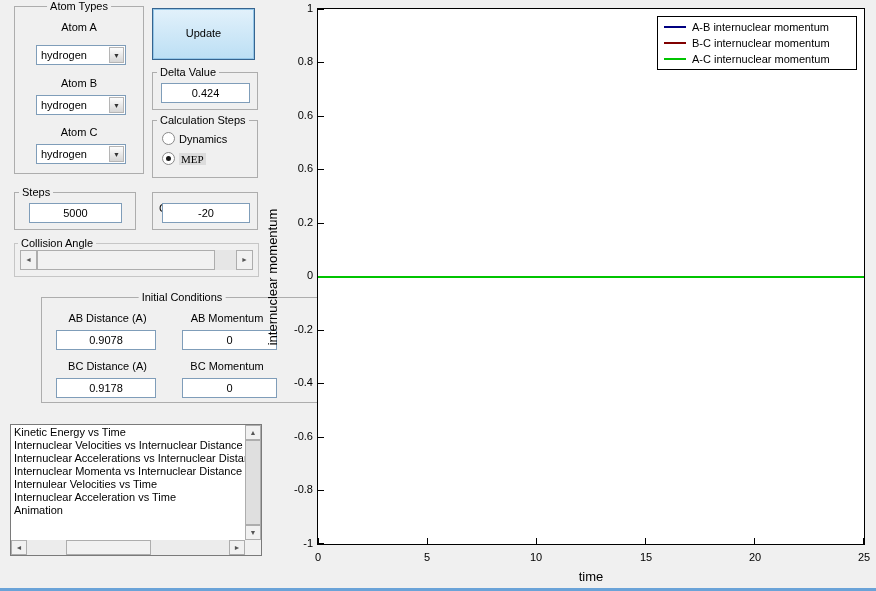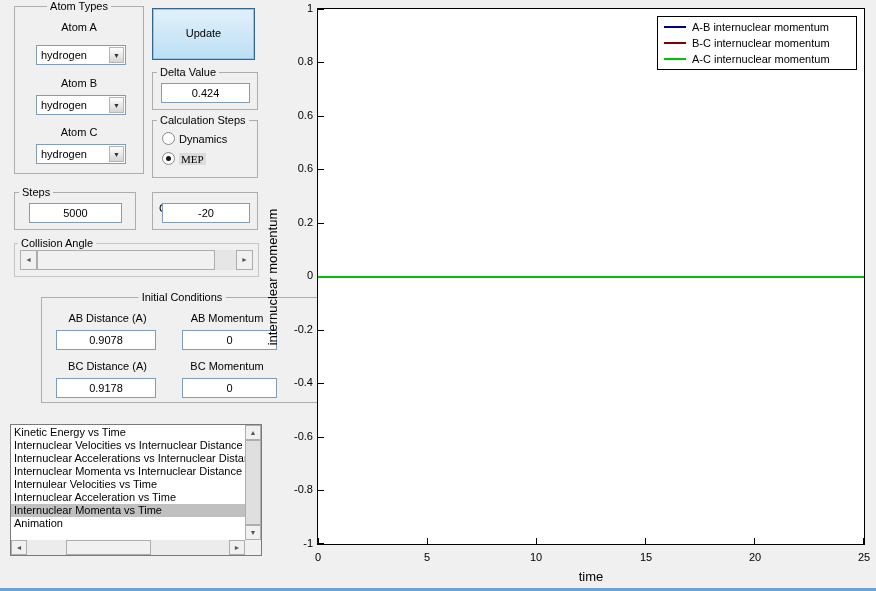--- a/index.html
+++ b/index.html
@@ -156,21 +156,20 @@
   </div>
 
   <div class="listbox">
     <div class="lb-items">
       <div class="li">Kinetic Energy vs Time</div>
       <div class="li">Internuclear Velocities vs Internuclear Distance</div>
       <div class="li">Internuclear Accelerations vs Internuclear Distance</div>
       <div class="li">Internuclear Momenta vs Internuclear Distance</div>
       <div class="li">Internulear Velocities vs Time</div>
       <div class="li">Internuclear Acceleration vs Time</div>
-      <div class="li selected">Internuclear Momenta vs Time</div>
       <div class="li">Animation</div>
     </div>
     <div class="vscroll">
       <div class="sbb" style="left:0; top:0; width:16px; height:15px; line-height:13px;"><span>▲</span></div>
       <div class="vthumb"></div>
       <div class="sbb" style="left:0; bottom:0; width:16px; height:15px; line-height:13px;"><span>▼</span></div>
     </div>
     <div class="hscroll">
       <div class="sbb" style="left:0; top:0; width:16px; height:15px; line-height:13px;"><span>◄</span></div>
       <div class="hthumb"></div>

